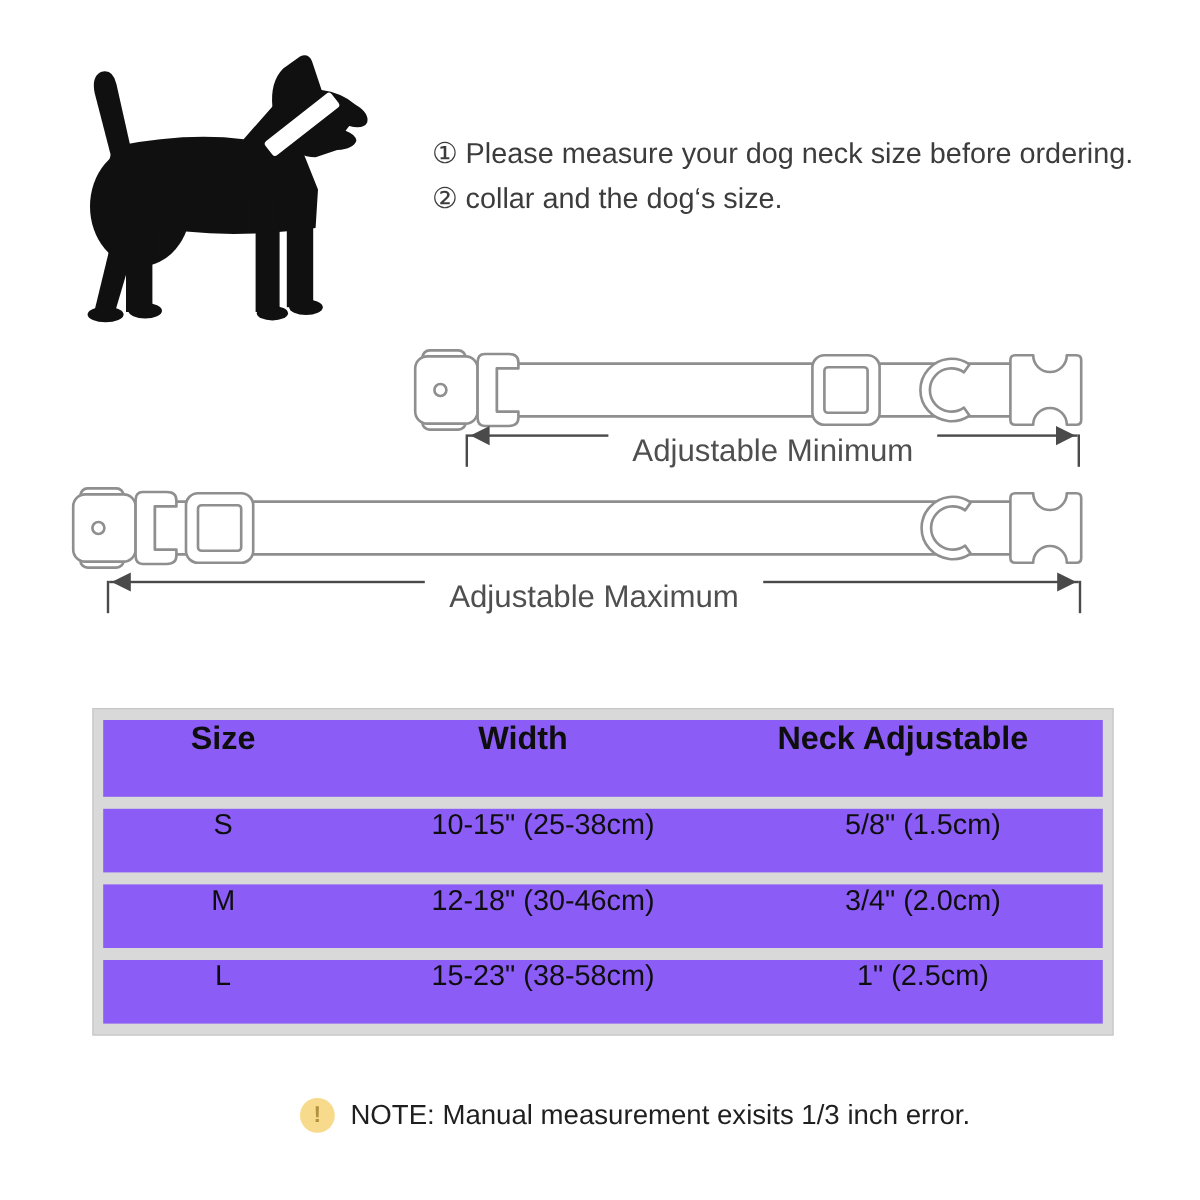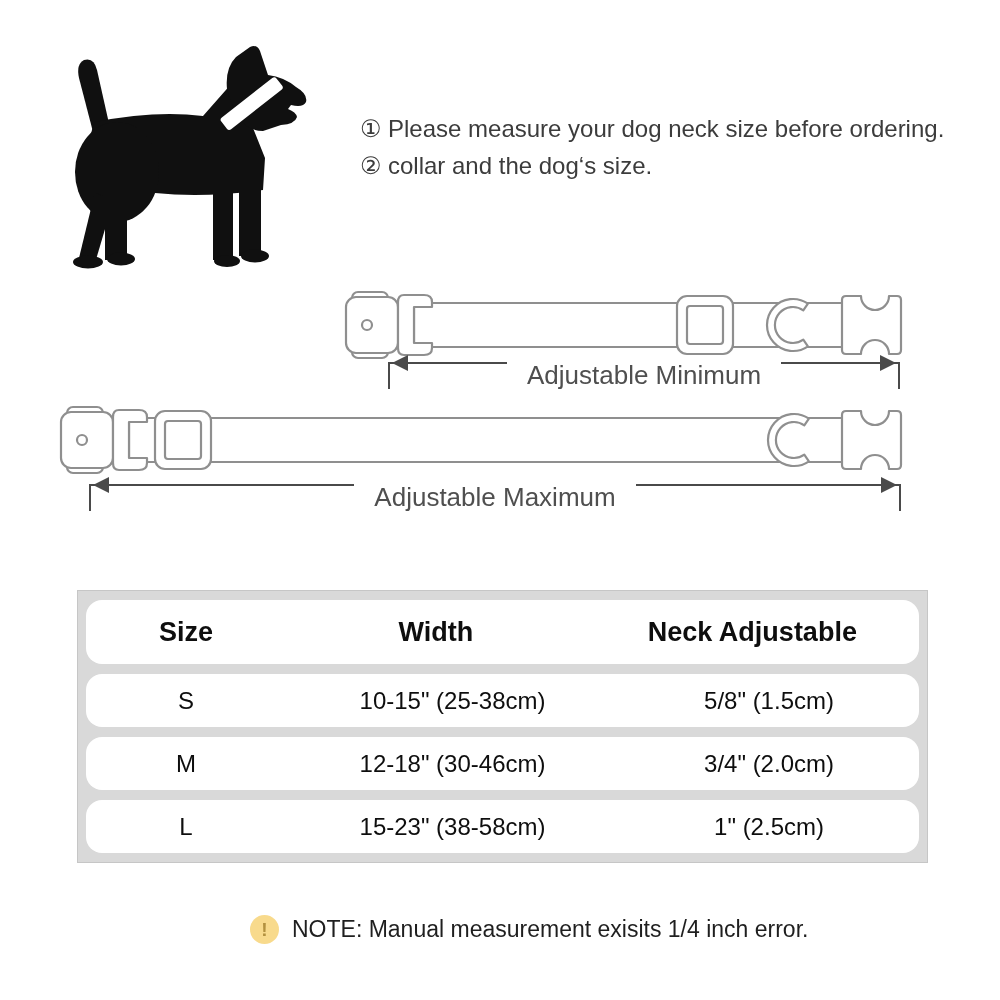--- a/index.html
+++ b/index.html
@@ -29,21 +29,21 @@
   .dim .seg.right::after{
     content:"";position:absolute;right:2px;top:-9px;width:0;height:0;
     border:8px solid transparent;border-left:16px solid #4a4a4a;border-right:none;}
   .dim .label{padding:0 20px;font-size:26px;white-space:nowrap;transform:translateY(-2px);}
   
   .size-table{
     position:absolute;left:77px;top:590px;width:851px;box-sizing:border-box;
     background:#d9d9d9;border:1px solid #c6c6c6;padding:9px 8px;
     display:flex;flex-direction:column;gap:10px;color:#0e0e0e;
   }
-  .trow{background:#ffffff;display:flex;align-items:center;height:53px;font-size:24px;border-radius:16px;}
+  .trow{background:#8b5cf6;display:flex;height:53px;font-size:24px;}
   .trow.thead{height:64px;font-weight:bold;font-size:27px;}
   .tc{text-align:center;}
   .c1{width:24%;} .c2{width:40%;} .c3{width:36%;}
   
   .note{position:absolute;left:250px;top:915px;display:flex;align-items:center;}
   .note-icon{
     width:29px;height:29px;border-radius:50%;background:#f8da8c;color:#b3913f;
     font-weight:bold;font-size:19px;display:flex;align-items:center;justify-content:center;flex:none;
   }
   .note-text{margin-left:13px;font-size:23px;color:#1f1f1f;white-space:nowrap;}
@@ -166,16 +166,16 @@
       <div class="tc c1">L</div>
       <div class="tc c2">15-23" (38-58cm)</div>
       <div class="tc c3">1" (2.5cm)</div>
     </div>
   </div>
 
   <div class="note">
     <span class="note-icon">
       <span>!</span>
     </span>
-    <span class="note-text">NOTE: Manual measurement exisits 1/4 inch error.</span>
+    <span class="note-text">NOTE: Manual measurement exisits 1/3 inch error.</span>
   </div>
 
 </div>
 
 </body></html>

